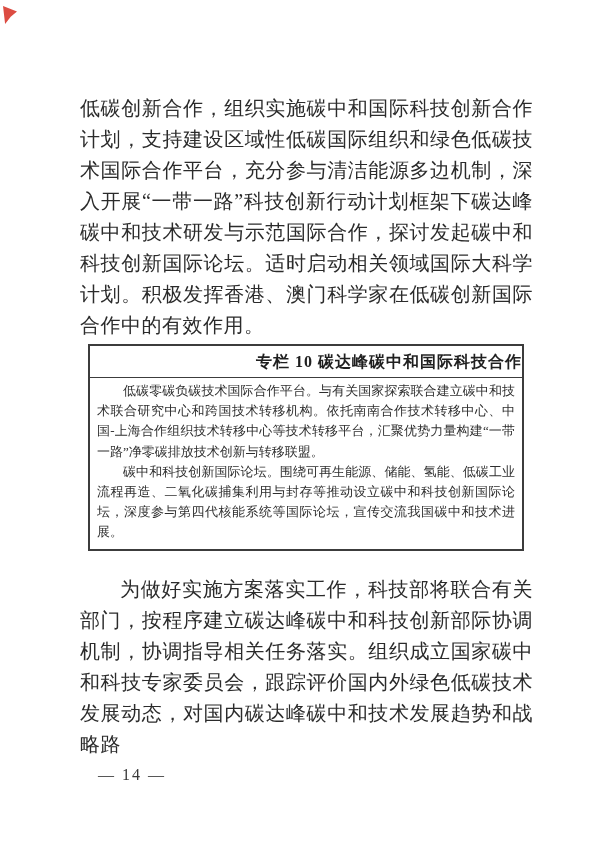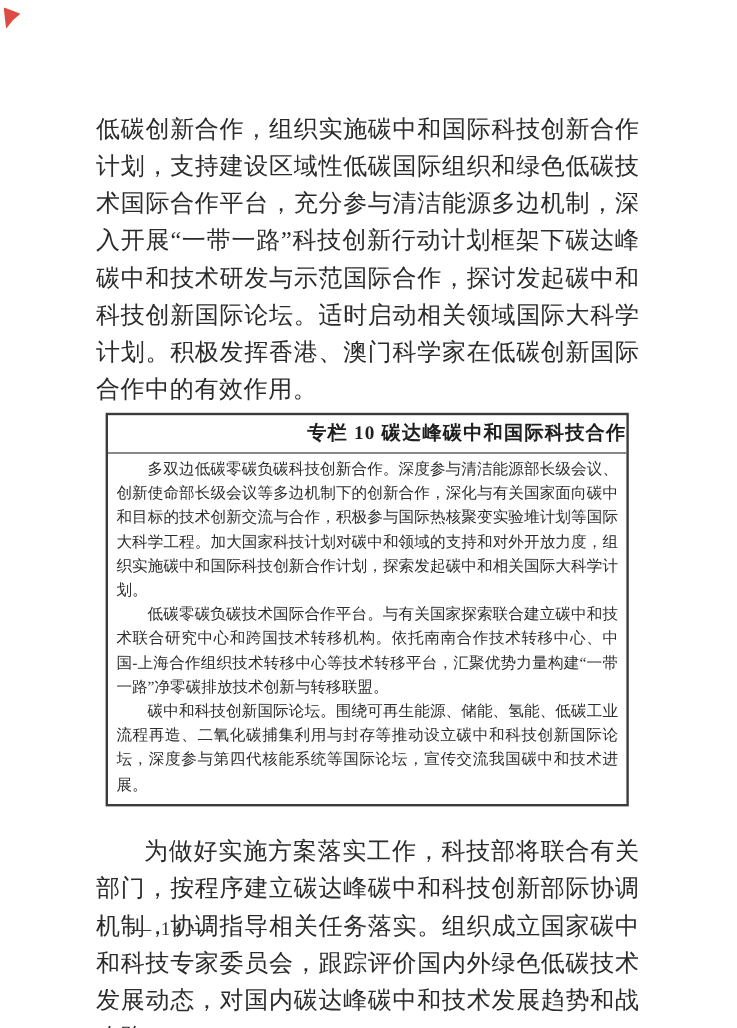--- a/index.html
+++ b/index.html
@@ -70,42 +70,41 @@
       text-align: justify;
       text-justify: inter-ideograph;
       text-indent: 2em;
       color: #2e2e2e;
     }
     .closing-para {
       margin-top: 23px;
     }
     .page-number {
       position: absolute;
-      left: 110px;
+      left: 98px;
       top: 766px;
       font-size: 16px;
       letter-spacing: 2px;
       color: #383838;
     }
   </style>
 </head>
 <body>
 
 <div class="page">
 
   <div class="seal-fragment"></div>
 
   <div class="content">
 
     <p class="body-para">低碳创新合作，组织实施碳中和国际科技创新合作计划，支持建设区域性低碳国际组织和绿色低碳技术国际合作平台，充分参与清洁能源多边机制，深入开展“一带一路”科技创新行动计划框架下碳达峰碳中和技术研发与示范国际合作，探讨发起碳中和科技创新国际论坛。适时启动相关领域国际大科学计划。积极发挥香港、澳门科学家在低碳创新国际合作中的有效作用。</p>
 
     <div class="column-box">
       <div class="column-box-title">专栏 10 碳达峰碳中和国际科技合作</div>
       <div class="column-box-body">
-        <p>多双边低碳零碳负碳科技创新合作。深度参与清洁能源部长级会议、创新使命部长级会议等多边机制下的创新合作，深化与有关国家面向碳中和目标的技术创新交流与合作，积极参与国际热核聚变实验堆计划等国际大科学工程。加大国家科技计划对碳中和领域的支持和对外开放力度，组织实施碳中和国际科技创新合作计划，探索发起碳中和相关国际大科学计划。</p>
         <p>低碳零碳负碳技术国际合作平台。与有关国家探索联合建立碳中和技术联合研究中心和跨国技术转移机构。依托南南合作技术转移中心、中国-上海合作组织技术转移中心等技术转移平台，汇聚优势力量构建“一带一路”净零碳排放技术创新与转移联盟。</p>
         <p>碳中和科技创新国际论坛。围绕可再生能源、储能、氢能、低碳工业流程再造、二氧化碳捕集利用与封存等推动设立碳中和科技创新国际论坛，深度参与第四代核能系统等国际论坛，宣传交流我国碳中和技术进展。</p>
       </div>
     </div>
 
     <p class="body-para indent closing-para">为做好实施方案落实工作，科技部将联合有关部门，按程序建立碳达峰碳中和科技创新部际协调机制，协调指导相关任务落实。组织成立国家碳中和科技专家委员会，跟踪评价国内外绿色低碳技术发展动态，对国内碳达峰碳中和技术发展趋势和战略路</p>
 
   </div>
 
   <div class="page-number">— 14 —</div>

